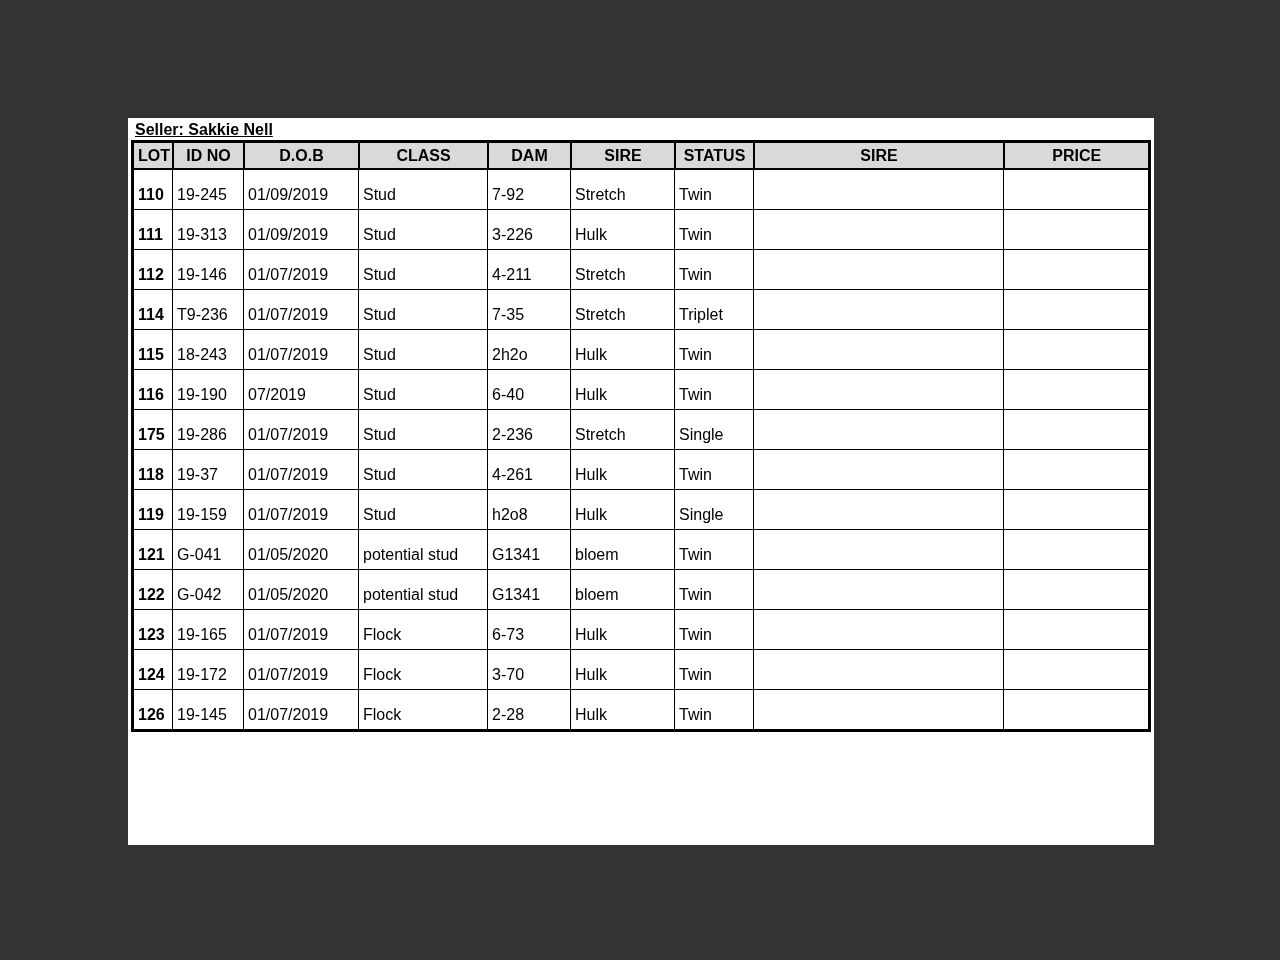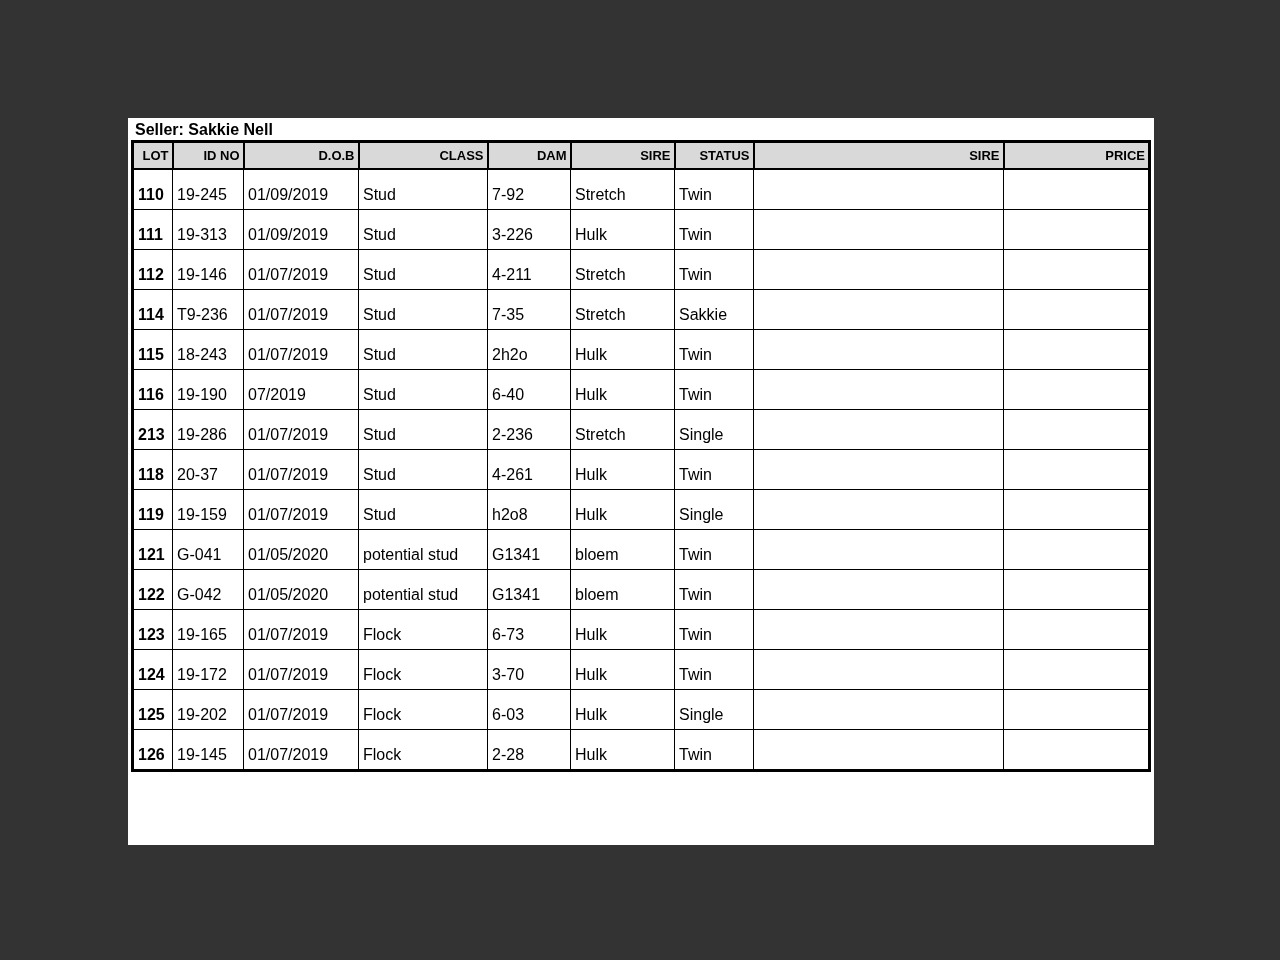--- a/index.html
+++ b/index.html
@@ -27,34 +27,35 @@
   .seller-title {
     height: 22px;
     box-sizing: border-box;
     padding: 3px 0 0 7px;
     font-size: 16px;
     font-weight: bold;
     line-height: 18px;
     white-space: nowrap;
   }
   .seller-title span {
+    text-decoration: underline;
   }
   table.lots {
     border-collapse: collapse;
     table-layout: fixed;
     margin-left: 3px;
     width: 1017px;
     border: 3px solid #000000;
   }
   table.lots th {
     background: #d9d9d9;
     border: 2px solid #000000;
-    font-size: 13px;
+    font-size: 16px;
     font-weight: bold;
-    text-align: right;
+    text-align: center;
     vertical-align: middle;
     height: 23px;
     padding: 1px 3px 1px 4px;
     overflow: hidden;
     white-space: nowrap;
   }
   table.lots td {
     border: 1px solid #000000;
     font-size: 16px;
     font-weight: normal;
@@ -145,21 +146,21 @@
           <td class="col-notes"></td>
           <td class="col-price"></td>
         </tr>
         <tr>
           <td class="col-lot">114</td>
           <td class="col-id_no">T9-236</td>
           <td class="col-dob">01/07/2019</td>
           <td class="col-class">Stud</td>
           <td class="col-dam">7-35</td>
           <td class="col-sire">Stretch</td>
-          <td class="col-status">Sakkie</td>
+          <td class="col-status">Triplet</td>
           <td class="col-notes"></td>
           <td class="col-price"></td>
         </tr>
         <tr>
           <td class="col-lot">115</td>
           <td class="col-id_no">18-243</td>
           <td class="col-dob">01/07/2019</td>
           <td class="col-class">Stud</td>
           <td class="col-dam">2h2o</td>
           <td class="col-sire">Hulk</td>
@@ -172,33 +173,33 @@
           <td class="col-id_no">19-190</td>
           <td class="col-dob">07/2019</td>
           <td class="col-class">Stud</td>
           <td class="col-dam">6-40</td>
           <td class="col-sire">Hulk</td>
           <td class="col-status">Twin</td>
           <td class="col-notes"></td>
           <td class="col-price"></td>
         </tr>
         <tr>
-          <td class="col-lot">213</td>
+          <td class="col-lot">175</td>
           <td class="col-id_no">19-286</td>
           <td class="col-dob">01/07/2019</td>
           <td class="col-class">Stud</td>
           <td class="col-dam">2-236</td>
           <td class="col-sire">Stretch</td>
           <td class="col-status">Single</td>
           <td class="col-notes"></td>
           <td class="col-price"></td>
         </tr>
         <tr>
           <td class="col-lot">118</td>
-          <td class="col-id_no">20-37</td>
+          <td class="col-id_no">19-37</td>
           <td class="col-dob">01/07/2019</td>
           <td class="col-class">Stud</td>
           <td class="col-dam">4-261</td>
           <td class="col-sire">Hulk</td>
           <td class="col-status">Twin</td>
           <td class="col-notes"></td>
           <td class="col-price"></td>
         </tr>
         <tr>
           <td class="col-lot">119</td>
@@ -249,31 +250,20 @@
           <td class="col-id_no">19-172</td>
           <td class="col-dob">01/07/2019</td>
           <td class="col-class">Flock</td>
           <td class="col-dam">3-70</td>
           <td class="col-sire">Hulk</td>
           <td class="col-status">Twin</td>
           <td class="col-notes"></td>
           <td class="col-price"></td>
         </tr>
         <tr>
-          <td class="col-lot">125</td>
-          <td class="col-id_no">19-202</td>
-          <td class="col-dob">01/07/2019</td>
-          <td class="col-class">Flock</td>
-          <td class="col-dam">6-03</td>
-          <td class="col-sire">Hulk</td>
-          <td class="col-status">Single</td>
-          <td class="col-notes"></td>
-          <td class="col-price"></td>
-        </tr>
-        <tr>
           <td class="col-lot">126</td>
           <td class="col-id_no">19-145</td>
           <td class="col-dob">01/07/2019</td>
           <td class="col-class">Flock</td>
           <td class="col-dam">2-28</td>
           <td class="col-sire">Hulk</td>
           <td class="col-status">Twin</td>
           <td class="col-notes"></td>
           <td class="col-price"></td>
         </tr>

